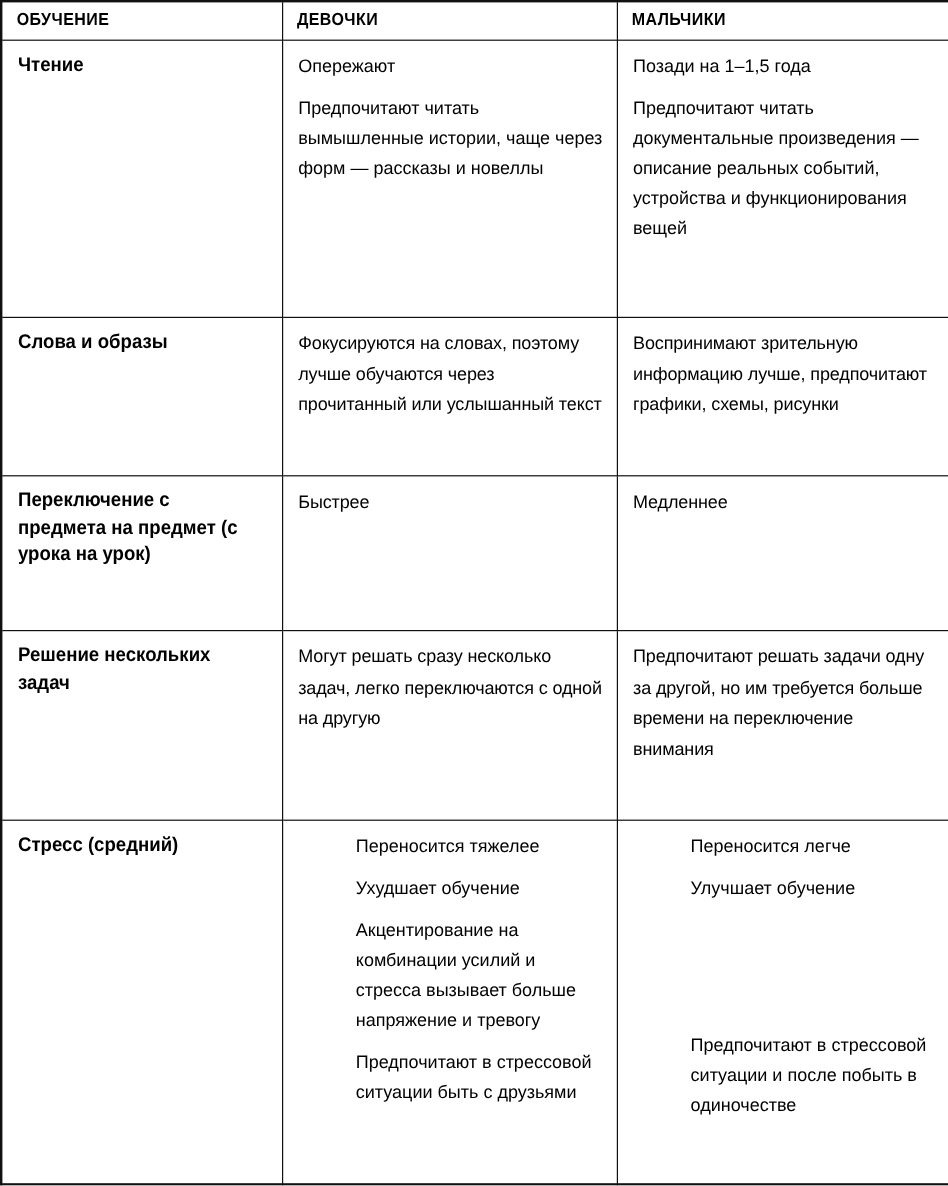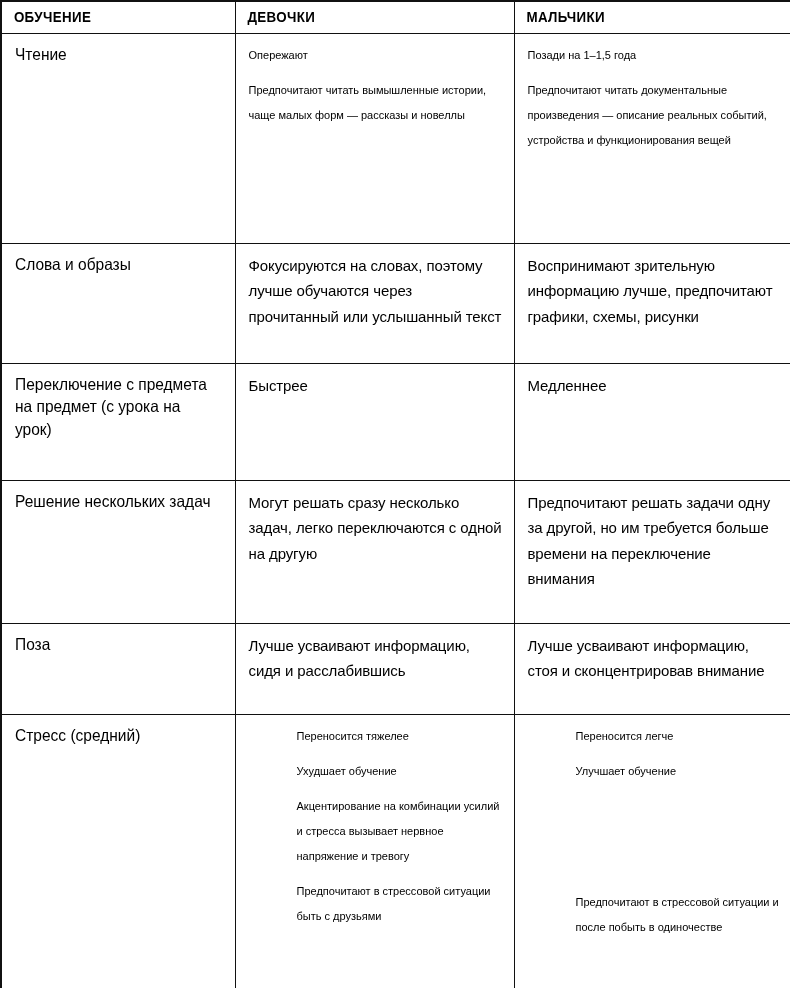--- a/index.html
+++ b/index.html
@@ -59,33 +59,33 @@
     letter-spacing: 0.4px;
     transform: scaleX(0.92);
     transform-origin: left center;
     vertical-align: middle;
     line-height: 30px;
     white-space: nowrap;
   }
 
   td.topic {
     padding: 9px 8px 8px 13px;
-    font-weight: normal;
+    font-weight: bold;
     font-size: 16.5px;
     line-height: 22.5px;
   }
   td.topic .txt {
     display: block;
     transform: scaleX(0.94);
     transform-origin: left top;
   }
 
   td.detail {
     padding: 9px 10px 8px 13px;
-    font-size: 11px;
+    font-size: 15px;
     line-height: 25px;
   }
 
   .para {
     margin: 0 0 12px 0;
   }
   .para:last-child { margin-bottom: 0; }
 
   
   td.detail.condensed { font-size: 15px; line-height: 25.5px; }
@@ -123,21 +123,21 @@
       </tr>
     </thead>
     <tbody>
 
       <tr class="r-reading">
         <td class="topic">
           <span class="txt">Чтение</span>
         </td>
         <td class="detail">
           <p class="para">Опережают</p>
-          <p class="para">Предпочитают читать вымышленные истории, чаще малых форм — рассказы и новеллы</p>
+          <p class="para">Предпочитают читать вымышленные истории, чаще через форм — рассказы и новеллы</p>
         </td>
         <td class="detail">
           <p class="para">Позади на 1–1,5 года</p>
           <p class="para">Предпочитают читать документальные произведения — описание реальных событий, устройства и функционирования вещей</p>
         </td>
       </tr>
 
       <tr class="r-words">
         <td class="topic">
           <span class="txt">Слова и образы</span>
@@ -167,40 +167,29 @@
           <span class="txt">Решение нескольких задач</span>
         </td>
         <td class="detail condensed">
           <p class="para">Могут решать сразу несколько задач, легко переключаются с одной на другую</p>
         </td>
         <td class="detail condensed">
           <p class="para">Предпочитают решать задачи одну за другой, но им требуется больше времени на переключение внимания</p>
         </td>
       </tr>
 
-      <tr class="r-posture">
-        <td class="topic">
-          <span class="txt">Поза</span>
-        </td>
-        <td class="detail condensed">
-          <p class="para">Лучше усваивают информацию, сидя и расслабившись</p>
-        </td>
-        <td class="detail condensed">
-          <p class="para">Лучше усваивают информацию, стоя и сконцентрировав внимание</p>
-        </td>
-      </tr>
 
       <tr class="r-stress">
         <td class="topic">
           <span class="txt">Стресс (средний)</span>
         </td>
         <td class="detail">
           <p class="para">Переносится тяжелее</p>
           <p class="para">Ухудшает обучение</p>
-          <p class="para">Акцентирование на комбинации усилий и стресса вызывает нервное напряжение и тревогу</p>
+          <p class="para">Акцентирование на комбинации усилий и стресса вызывает больше напряжение и тревогу</p>
           <p class="para">Предпочитают в стрессовой ситуации быть с друзьями</p>
         </td>
         <td class="detail">
           <p class="para">Переносится легче</p>
           <p class="para">Улучшает обучение</p>
           <div class="vspacer-lg"></div>
           <p class="para">Предпочитают в стрессовой ситуации и после побыть в одиночестве</p>
         </td>
       </tr>
 

